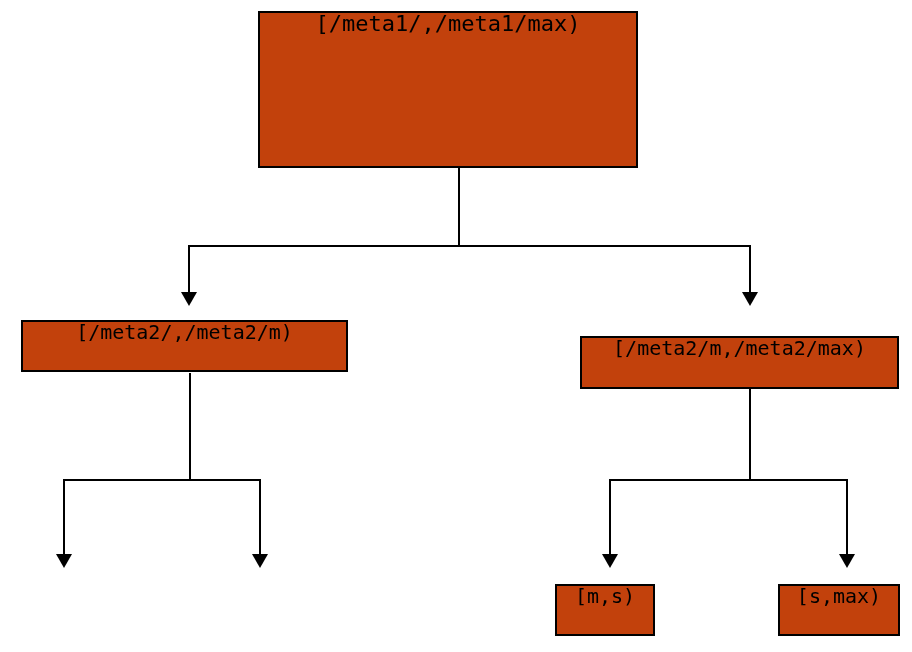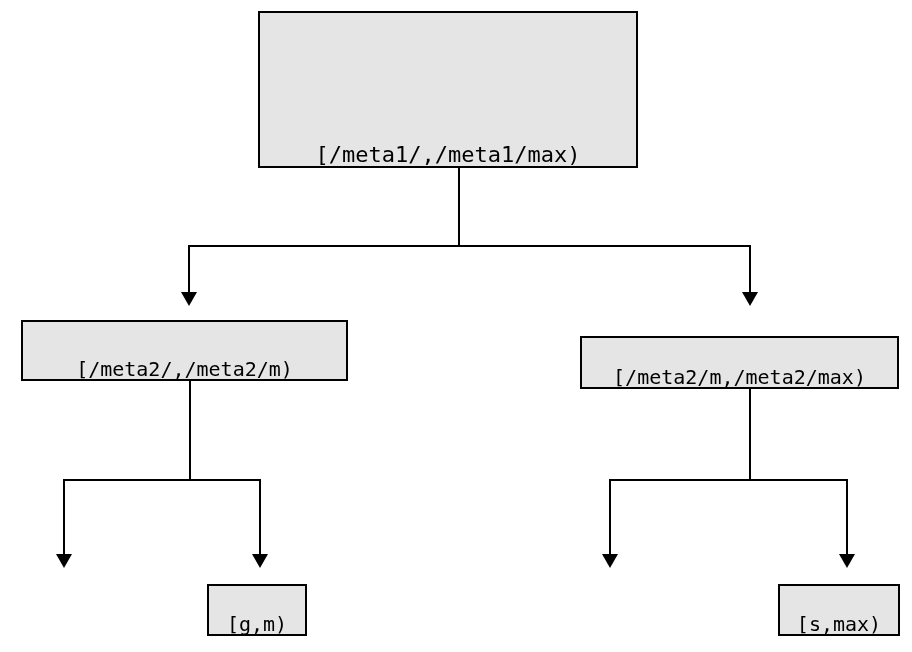--- a/index.html
+++ b/index.html
@@ -12,39 +12,39 @@
     width: 912px;
     height: 652px;
     background: #ffffff;
     overflow: hidden;
     font-family: "DejaVu Sans Mono", "Liberation Mono", monospace;
   }
   .node {
     position: absolute;
     box-sizing: border-box;
     border: 2px solid #000000;
-    background: #e5e5e5;
+    background: #c2410c;
     display: flex;
-    align-items: flex-end;
+    align-items: flex-start;
     justify-content: center;
     color: #000000;
     white-space: pre;
   }
   .node-label {
     display: block;
     line-height: 1;
     letter-spacing: 0px;
   }
   
   #node-root {
     left: 258px; top: 11px; width: 380px; height: 157px;
     font-size: 22px;
   }
   #node-meta2-low {
-    left: 21px; top: 320px; width: 327px; height: 61px;
+    left: 21px; top: 320px; width: 327px; height: 52px;
     font-size: 20px;
   }
   #node-meta2-high {
     left: 580px; top: 320px; width: 319px; height: 53px;
     font-size: 20px;
     margin-top: 16px;
   }
   .leaf {
     top: 584px; height: 52px;
     font-size: 20px;
@@ -102,22 +102,22 @@
 
   <div class="node" id="node-meta2-low">
     <span class="node-label">[/meta2/,/meta2/m)</span>
   </div>
 
   <div class="node" id="node-meta2-high">
     <span class="node-label">[/meta2/m,/meta2/max)</span>
   </div>
 
 
-  <div class="node leaf" id="node-g-m">
-    <span class="node-label">[g,m)</span>
+
+  <div class="node leaf" id="node-m-s">
+    <span class="node-label">[m,s)</span>
   </div>
-
 
   <div class="node leaf" id="node-s-max">
     <span class="node-label">[s,max)</span>
   </div>
 
 </div>
 
 </body></html>

